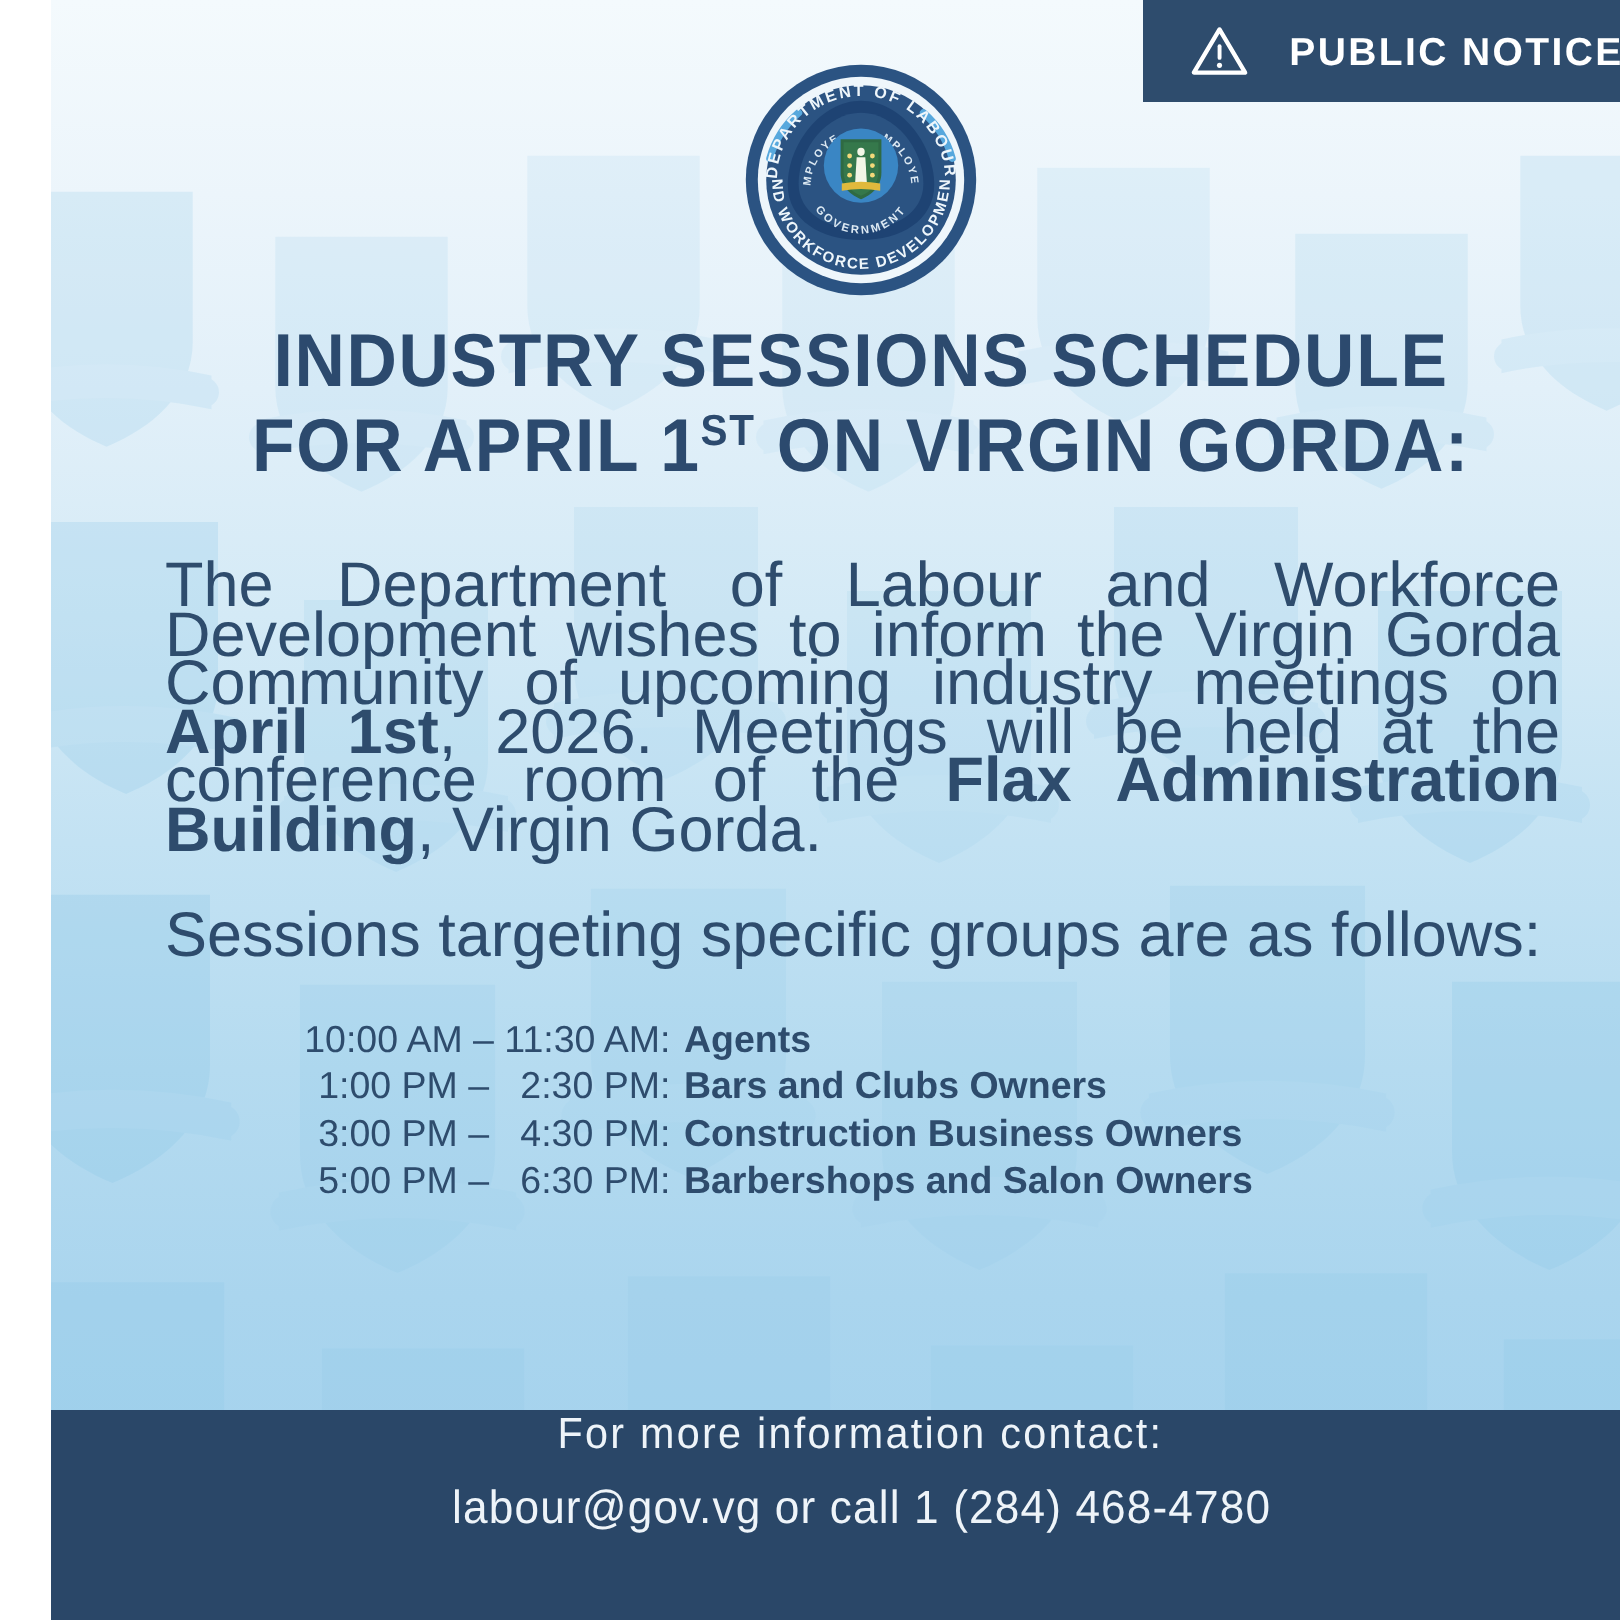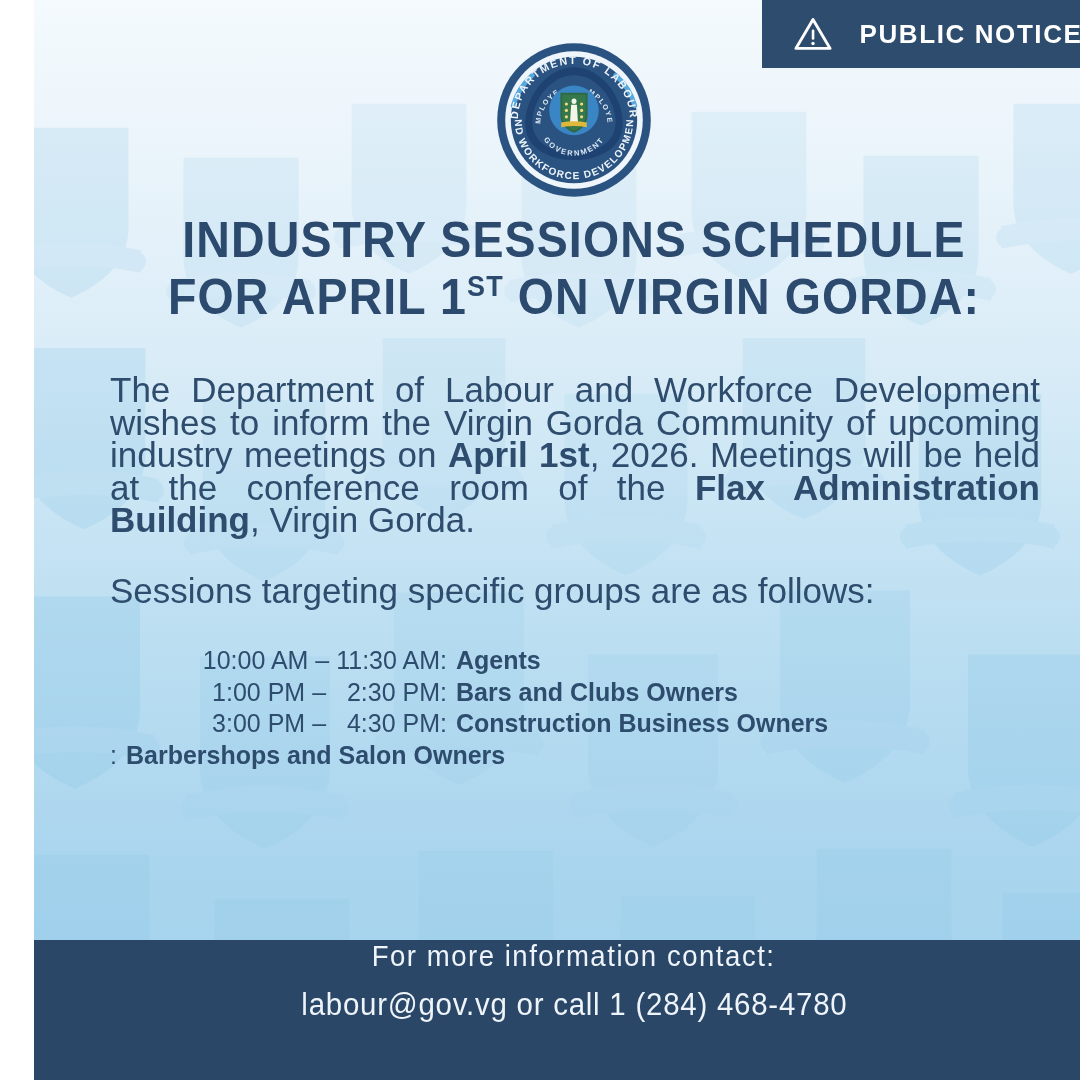--- a/index.html
+++ b/index.html
@@ -92,21 +92,21 @@
 
   
   #body-area {
     position: absolute;
     top: 374px;
     left: 76px;
     width: 930px;
     color: #2e4c6d;
   }
   .para {
-    font-size: 35px;
+    font-size: 42px;
     line-height: 32.5px;
     margin: 0 0 0 0;
     text-align: justify;
     text-justify: inter-word;
   }
   .para b { font-weight: bold; }
   .gap-md { height: 38px; }
 
   
   #schedule {
@@ -451,21 +451,21 @@
     <div class="gap-md"></div>
 
     <p class="para">Sessions targeting specific groups are as follows:</p>
 
     <div class="gap-md"></div>
 
     <div id="schedule">
         <div class="sched-row"><span class="sched-time">10:00 AM – 11:30 AM</span><span class="sched-colon">:</span><span class="sched-group">Agents</span></div>
         <div class="sched-row"><span class="sched-time">1:00 PM –   2:30 PM</span><span class="sched-colon">:</span><span class="sched-group">Bars and Clubs Owners</span></div>
         <div class="sched-row"><span class="sched-time">3:00 PM –   4:30 PM</span><span class="sched-colon">:</span><span class="sched-group">Construction Business Owners</span></div>
-        <div class="sched-row"><span class="sched-colon">:</span><span class="sched-group">Barbershops and Salon Owners</span></div>
+        <div class="sched-row"><span class="sched-time">5:00 PM –   6:30 PM</span><span class="sched-colon">:</span><span class="sched-group">Barbershops and Salon Owners</span></div>
       </div>
 
     <div class="gap-md"></div>
 
   </div>
 
   <div id="footer">
     <div class="f-line1">For more information contact:</div>
     <div class="f-line2">labour@gov.vg or call 1 (284) 468-4780</div>
   </div>

